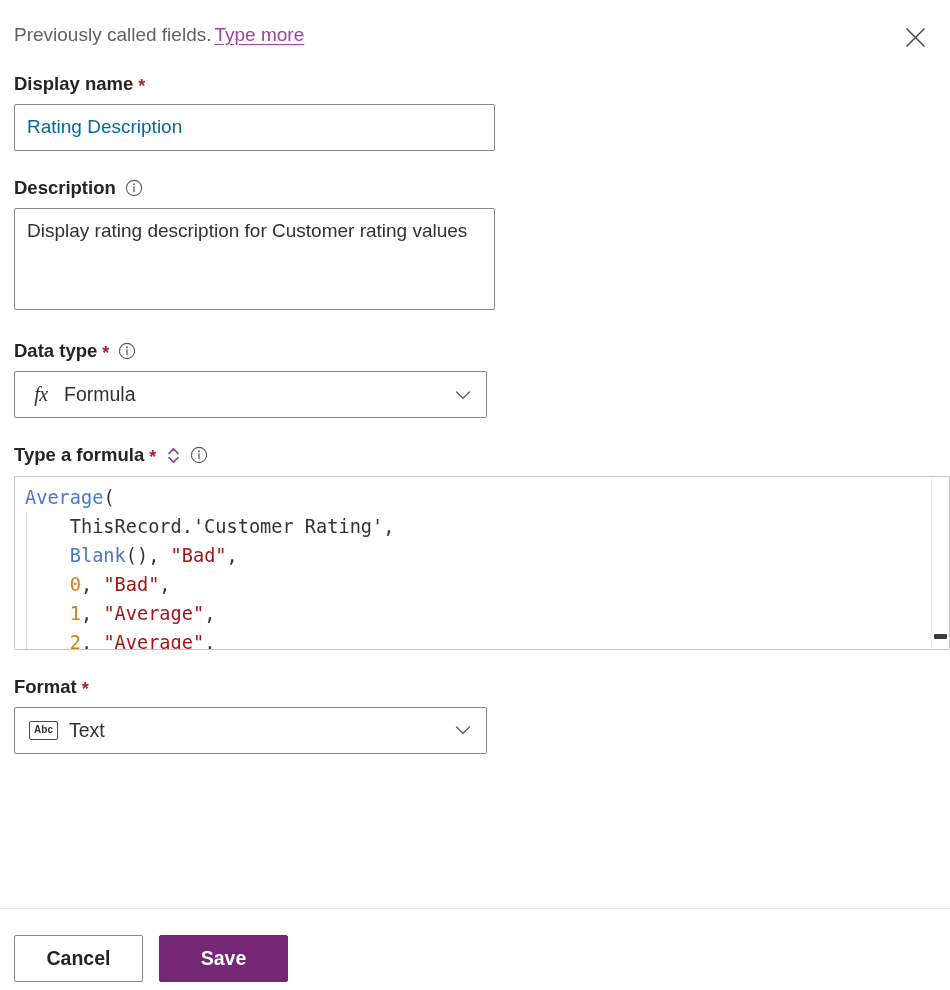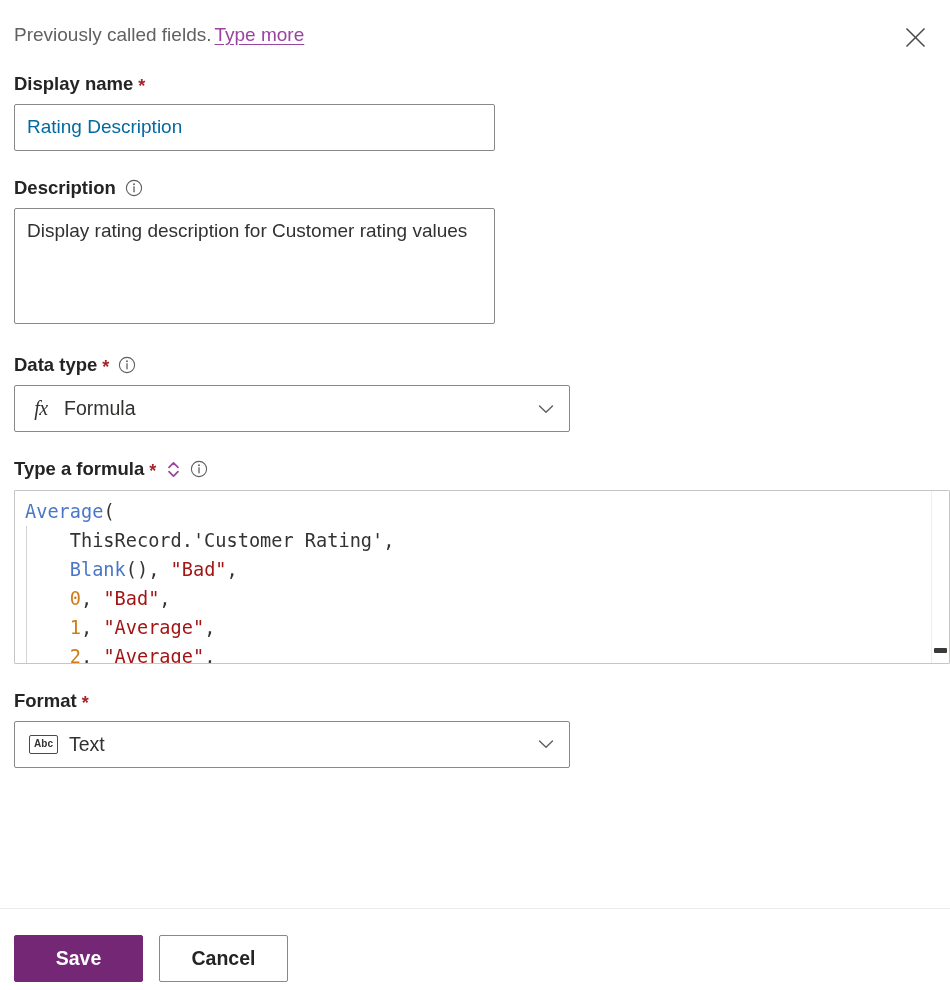--- a/index.html
+++ b/index.html
@@ -125,37 +125,37 @@
     font-family: "Liberation Sans", sans-serif;
     font-size: 19px;
     color: #0369a1;
     padding: 0 12px;
     outline: none;
   }
 
   .textarea-input {
     box-sizing: border-box;
     width: 481px;
-    height: 116px;
+    height: 102px;
     border: 1px solid #8a8886;
     border-radius: 2px;
     background: #ffffff;
     font-family: "Liberation Sans", sans-serif;
     font-size: 19px;
     color: #323130;
     padding: 9px 12px;
     line-height: 1.32;
     resize: none;
     outline: none;
   }
 
   
   .dropdown {
     box-sizing: border-box;
-    width: 556px;
+    width: 473px;
     height: 47px;
     border: 1px solid #8a8886;
     border-radius: 2px;
     background: #ffffff;
     display: flex;
     align-items: center;
     padding: 0 10px 0 14px;
     cursor: pointer;
     user-select: none;
   }
@@ -424,17 +424,17 @@
           <svg width="20" height="20" viewBox="0 0 20 20" aria-hidden="true">
             <path d="M3.5 7 L10 13.2 L16.5 7" fill="none" stroke="#605e5c" stroke-width="1.4" stroke-linecap="round" stroke-linejoin="round"></path>
           </svg>
         </span>
       </div>
     </div>
 
   </div>
 
   <div class="footer">
+    <button class="btn btn-secondary">Cancel</button>
     <button class="btn btn-primary">Save</button>
-    <button class="btn btn-secondary">Cancel</button>
   </div>
 
 </div>
 
 </body></html>

